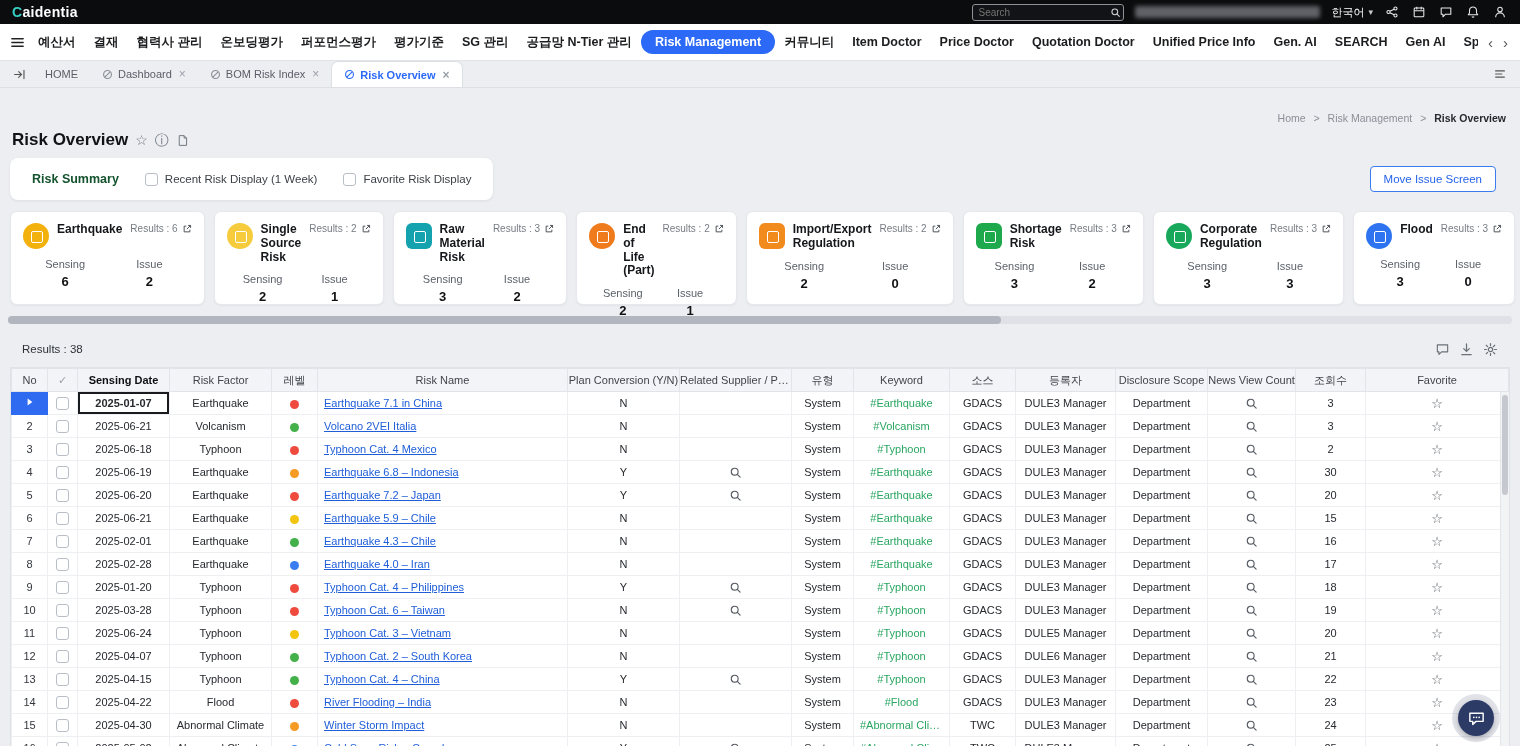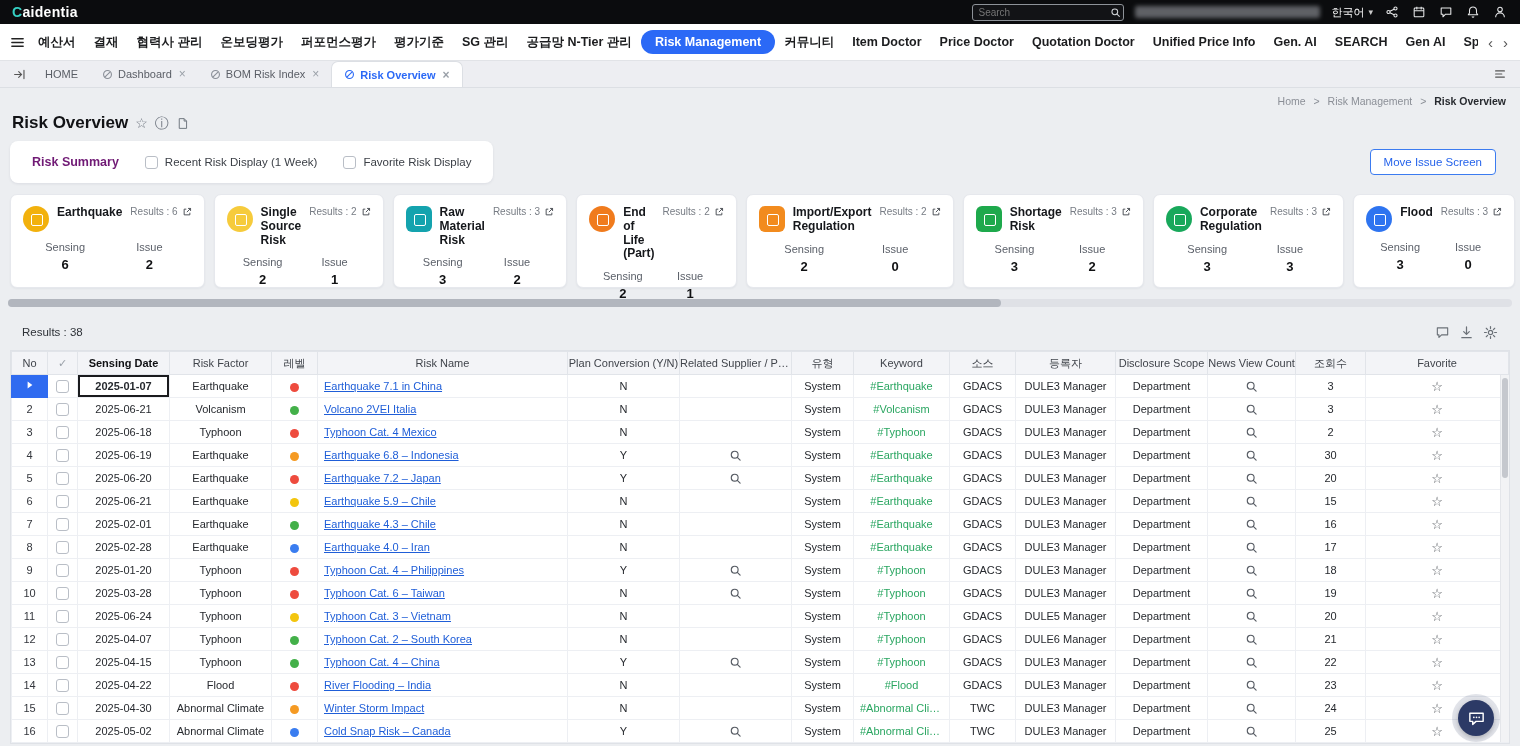--- a/index.html
+++ b/index.html
@@ -33,32 +33,32 @@
   .tabbar { height:27px; background:#edeef2; border-bottom:1px solid #dcdfe4; display:flex; align-items:flex-end; padding:0 6px; }
   .tb-side { align-self:center; color:#555; display:flex; padding:0 7px; cursor:pointer; }
   .tabs { display:flex; align-items:flex-end; flex:1; }
   .tab { height:26px; display:flex; align-items:center; gap:5px; padding:0 12px; font-size:11px; color:#5a5e66; cursor:pointer; }
   .tab .tab-ic { display:flex; color:#8a8f98; }
   .tab .tab-close { color:#9aa0a8; font-size:12px; margin-left:2px; cursor:pointer; }
   .tab.active { background:#fff; color:#2b69f6; font-weight:700; border:1px solid #dcdfe4; border-bottom:none; border-radius:7px 7px 0 0; }
   .tab.active .tab-ic { color:#2b69f6; }
 
   
-  .breadcrumb { text-align:right; font-size:10.5px; color:#8b8f97; margin:7px 14px 0; }
+  .breadcrumb { text-align:right; font-size:10.5px; color:#8b8f97; margin:24px 14px 0; }
   .breadcrumb span { cursor:pointer; }
   .breadcrumb .sep { margin:0 5px; cursor:default; }
   .breadcrumb b { color:#26292e; }
 
   .title-row { display:flex; align-items:center; gap:7px; margin:3px 12px 0; height:26px; }
   .page-title { font-size:17px; font-weight:800; color:#121316; }
   .t-ic { color:#6f7680; font-size:14px; line-height:1; cursor:pointer; display:flex; align-items:center; }
 
   .summary-band { position:relative; margin:5px 10px 0; height:42px; }
   .summary-card { display:inline-flex; align-items:center; gap:26px; height:42px; padding:0 22px; background:#fff; border-radius:8px; box-shadow:0 1px 3px rgba(20,30,60,.08); }
-  .summary-label { font-size:12.5px; font-weight:800; color:#701a75; }
+  .summary-label { font-size:12.5px; font-weight:800; color:#14532d; }
   .chk { display:flex; align-items:center; gap:7px; font-size:11.5px; color:#3c4047; cursor:pointer;justify-content:flex-end; }
   .checkbox { display:inline-block; width:13px; height:13px; border:1px solid #b9bec6; border-radius:3px; background:#fff; flex:0 0 auto; vertical-align:middle; }
   .move-btn { position:absolute; right:14px; top:8px; height:26px; padding:0 13px; background:#fff; border:1px solid #3b7bf0; color:#2563eb; font-size:11.5px; border-radius:4px; cursor:pointer; font-family:inherit; }
 
   .cards-row { display:flex; gap:9px; margin:11px 10px 0; }
   .risk-card { flex:1; background:#fff; border:1px solid #e6e8ed; border-radius:7px; box-shadow:0 1px 2px rgba(20,30,60,.05); padding:11px 12px 9px; height:94px; }
   .card-head { display:flex; gap:8px; align-items:flex-start; }
   .card-icon { width:26px; height:26px; border-radius:50%; flex:0 0 auto; position:relative; }
   .card-icon.sq { border-radius:6px; }
   .card-icon::after { content:""; position:absolute; left:8px; top:8px; width:10px; height:10px; border:1.6px solid #fff; border-radius:2px; }

